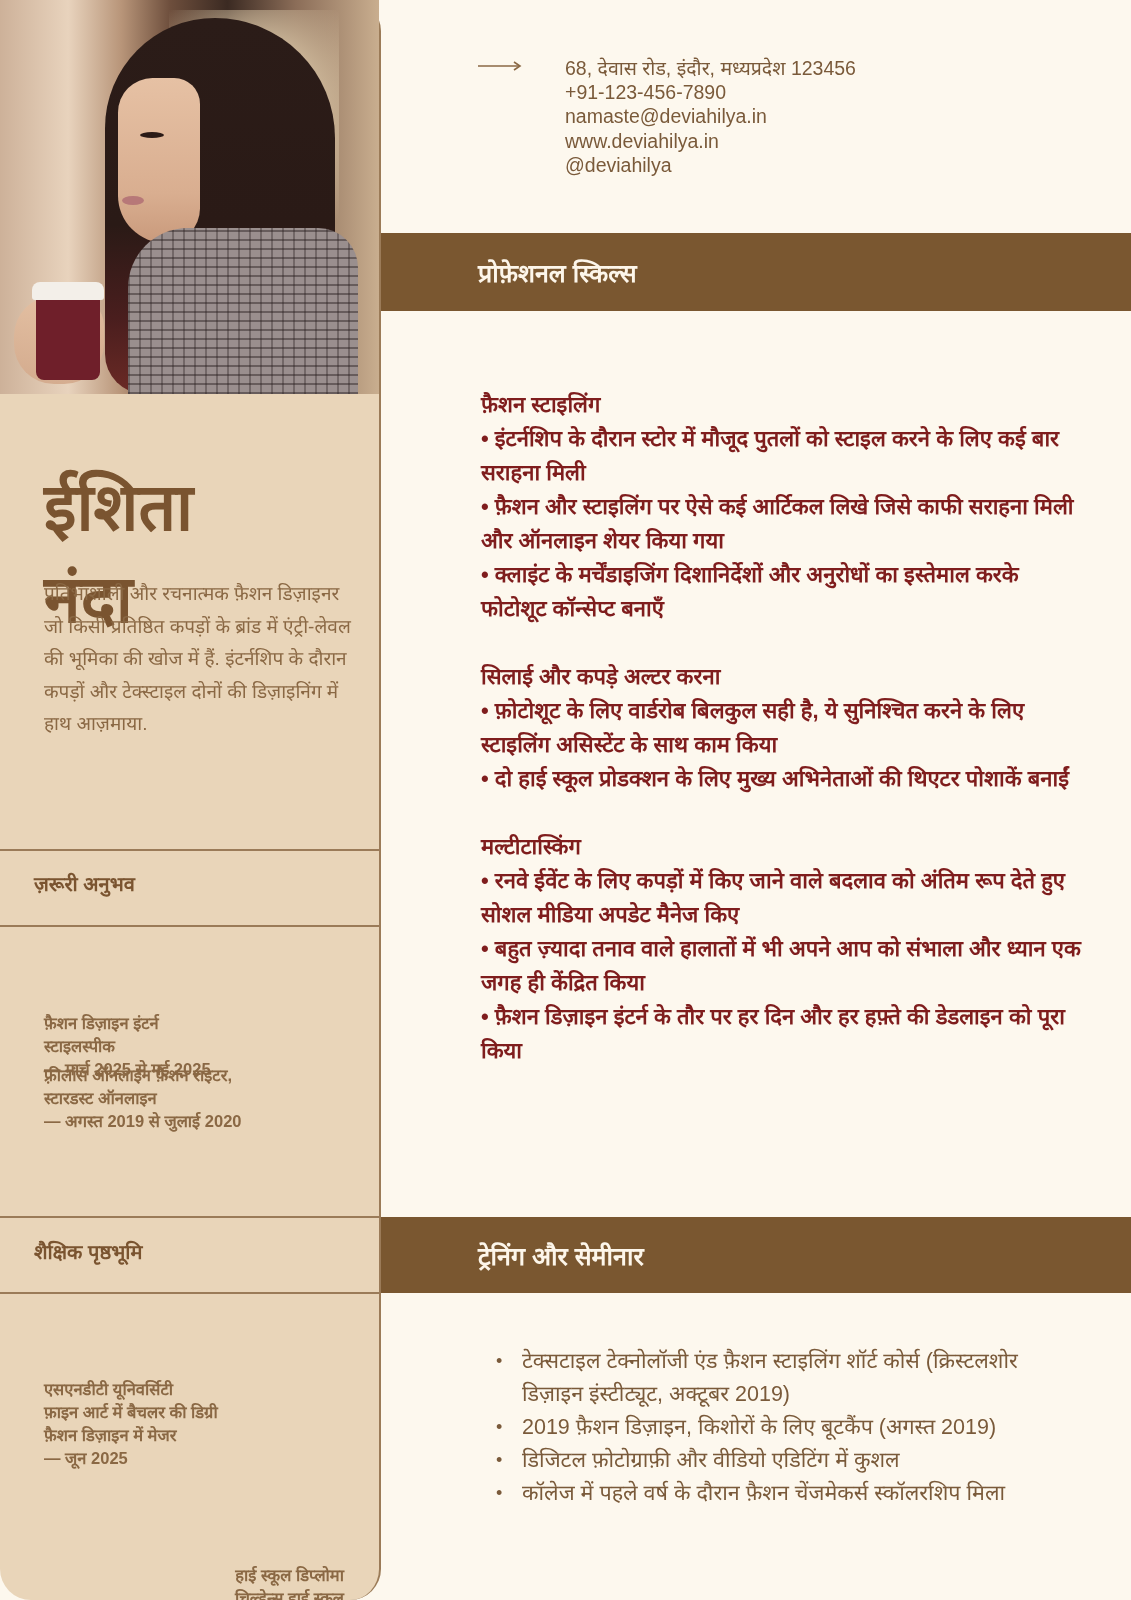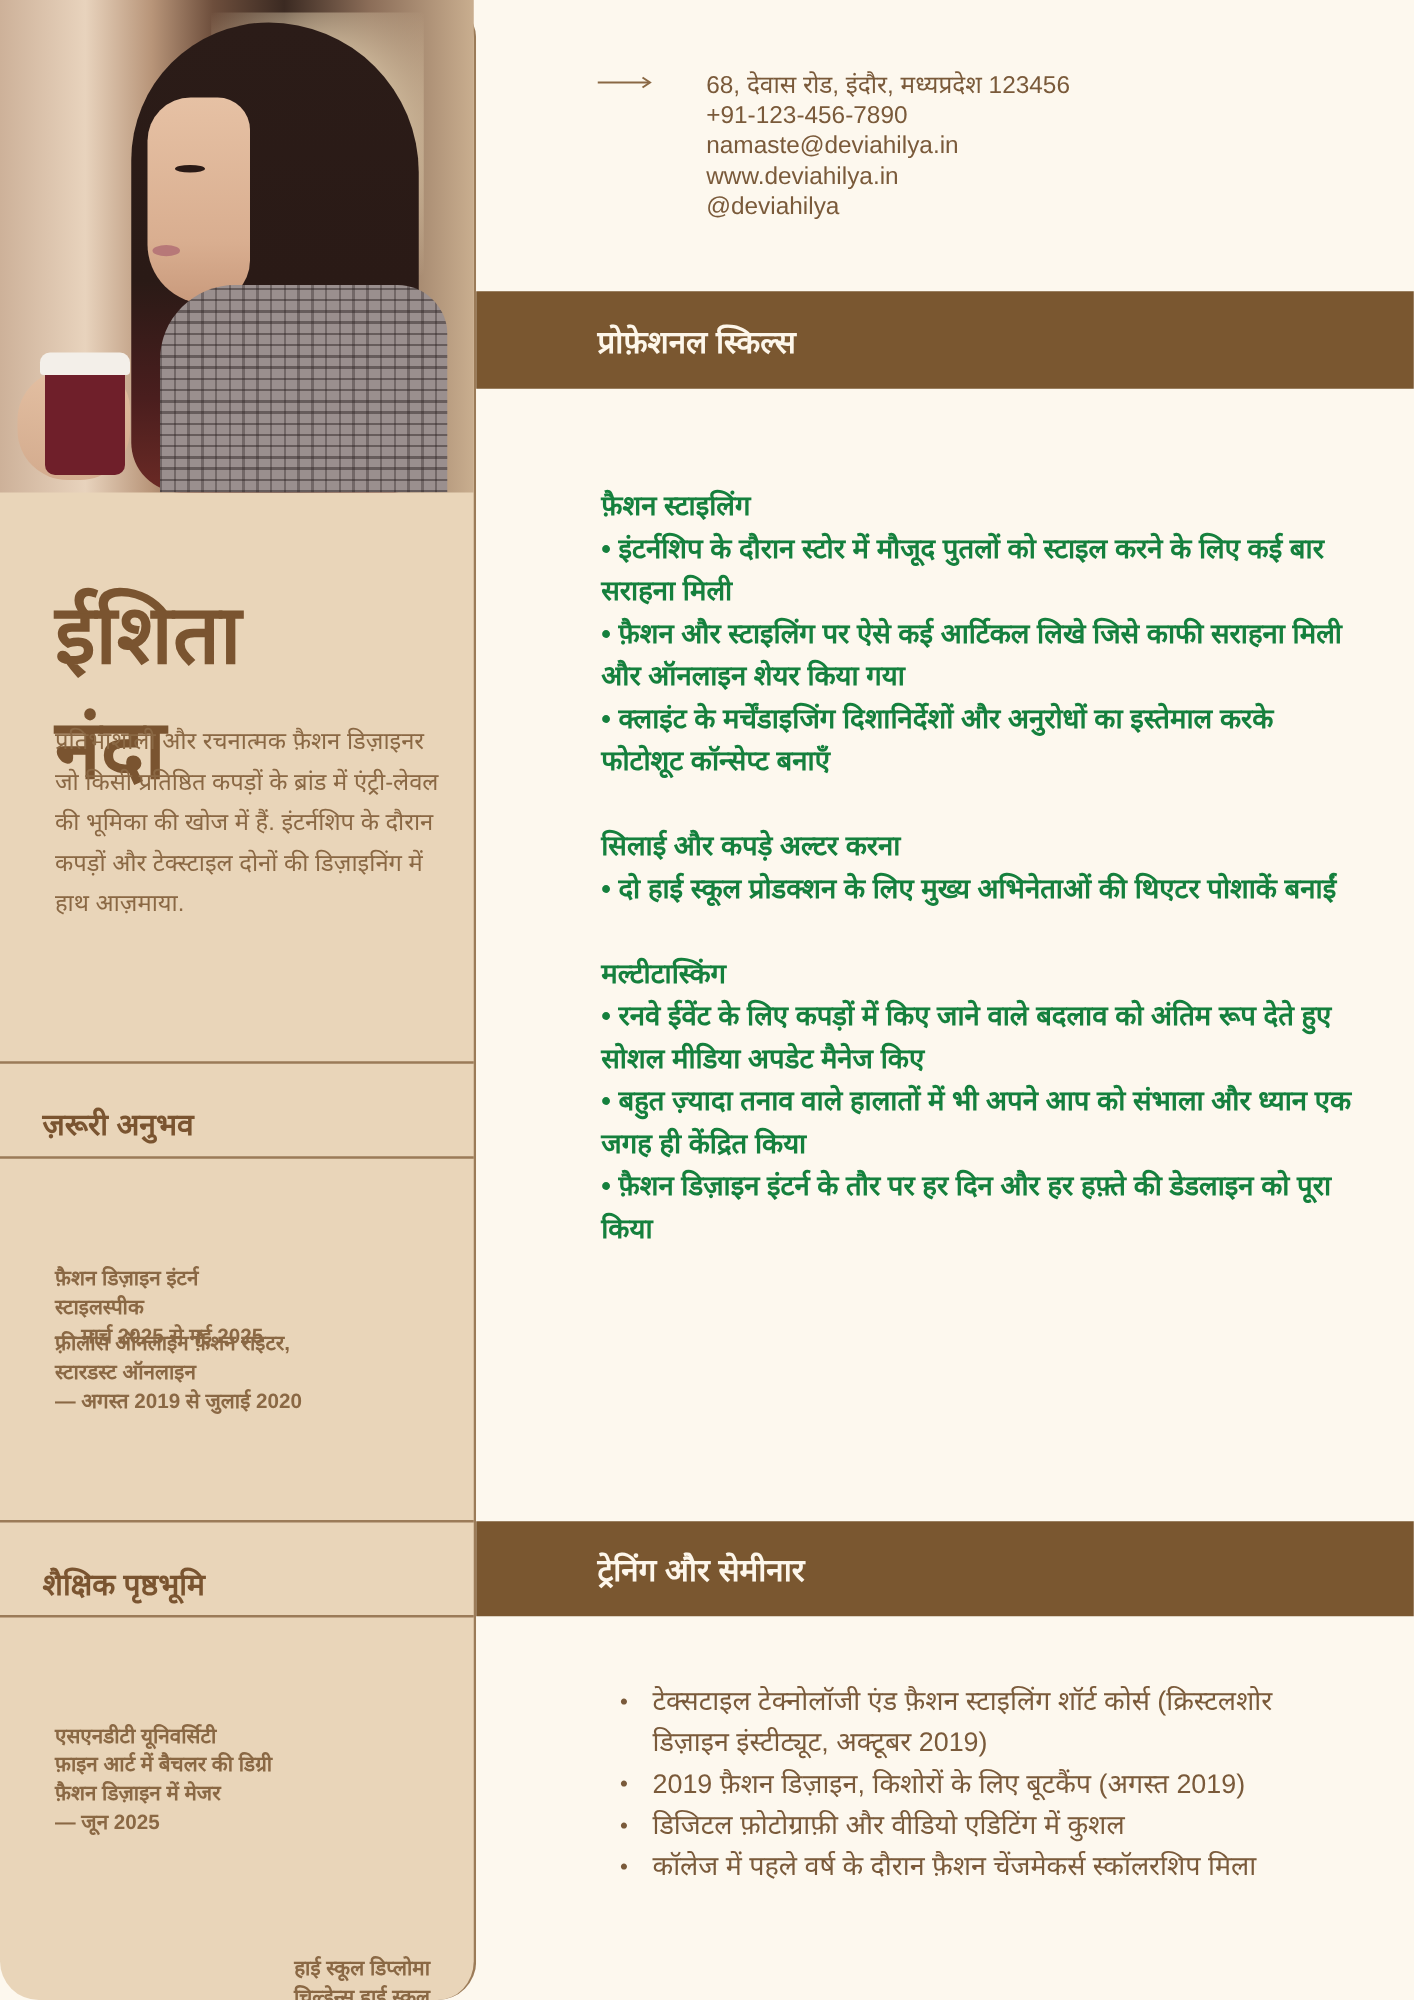--- a/index.html
+++ b/index.html
@@ -77,21 +77,21 @@
     }
     .summary {
       position: absolute; left: 44px; top: 578px; width: 310px;
       font-size: 19px; line-height: 32.5px; color: #8a6844;
     }
     .left-divider {
       position: absolute; left: 0; width: 379px; height: 2px; background: #9b7b58;
     }
     .left-heading {
       position: absolute; left: 34px;
-      font-weight: bold; font-size: 24px; color: #7a5430; margin-top: 12px;
+      font-weight: bold; font-size: 20px; color: #7a5430;
     }
     .entry {
       position: absolute; left: 44px; width: 300px;
       font-weight: bold; font-size: 16.5px; line-height: 23px; color: #8a6844; margin-top: 28px;
     }
     .entry + .entry { }
     
     .arrow-icon {
       position: absolute; left: 478px; top: 60px; width: 44px; height: 12px;
     }
@@ -101,21 +101,21 @@
     }
     .band {
       position: absolute; left: 381px; width: 868px;
       background: #7a5730; color: #fdf6ea;
       font-weight: bold; font-size: 25px;
       padding-left: 97px;
       display: flex; align-items: center; text-align: center;
     }
     .skills {
       position: absolute; left: 481px; top: 388px; width: 600px;
-      font-weight: bold; font-size: 22px; line-height: 34px; color: #15803d;
+      font-weight: bold; font-size: 22px; line-height: 34px; color: #7f1d1d;
     }
     .skill-group { margin-bottom: 34px; }
     .training {
       position: absolute; left: 496px; top: 1345px; width: 580px;
       list-style: none;
       font-size: 21.5px; line-height: 33px; color: #7a5a3a;
     }
     .training li { position: relative; padding-left: 26px; }
     .training li .bullet {
       position: absolute; left: 0; top: 0; font-size: 18px;
@@ -195,20 +195,21 @@
 
 <div class="skills">
   <div class="skill-group">
     <div>फ़ैशन स्टाइलिंग</div>
     <div>• इंटर्नशिप के दौरान स्टोर में मौजूद पुतलों को स्टाइल करने के लिए कई बार सराहना मिली</div>
     <div>• फ़ैशन और स्टाइलिंग पर ऐसे कई आर्टिकल लिखे जिसे काफी सराहना मिली और ऑनलाइन शेयर किया गया</div>
     <div>• क्लाइंट के मर्चेंडाइजिंग दिशानिर्देशों और अनुरोधों का इस्तेमाल करके फोटोशूट कॉन्सेप्ट बनाएँ</div>
   </div>
   <div class="skill-group">
     <div>सिलाई और कपड़े अल्टर करना</div>
+    <div>• फ़ोटोशूट के लिए वार्डरोब बिलकुल सही है, ये सुनिश्चित करने के लिए स्टाइलिंग असिस्टेंट के साथ काम किया</div>
     <div>• दो हाई स्कूल प्रोडक्शन के लिए मुख्य अभिनेताओं की थिएटर पोशाकें बनाईं</div>
   </div>
   <div class="skill-group">
     <div>मल्टीटास्किंग</div>
     <div>• रनवे ईवेंट के लिए कपड़ों में किए जाने वाले बदलाव को अंतिम रूप देते हुए सोशल मीडिया अपडेट मैनेज किए</div>
     <div>• बहुत ज़्यादा तनाव वाले हालातों में भी अपने आप को संभाला और ध्यान एक जगह ही केंद्रित किया</div>
     <div>• फ़ैशन डिज़ाइन इंटर्न के तौर पर हर दिन और हर हफ़्ते की डेडलाइन को पूरा किया</div>
   </div>
 </div>
 

